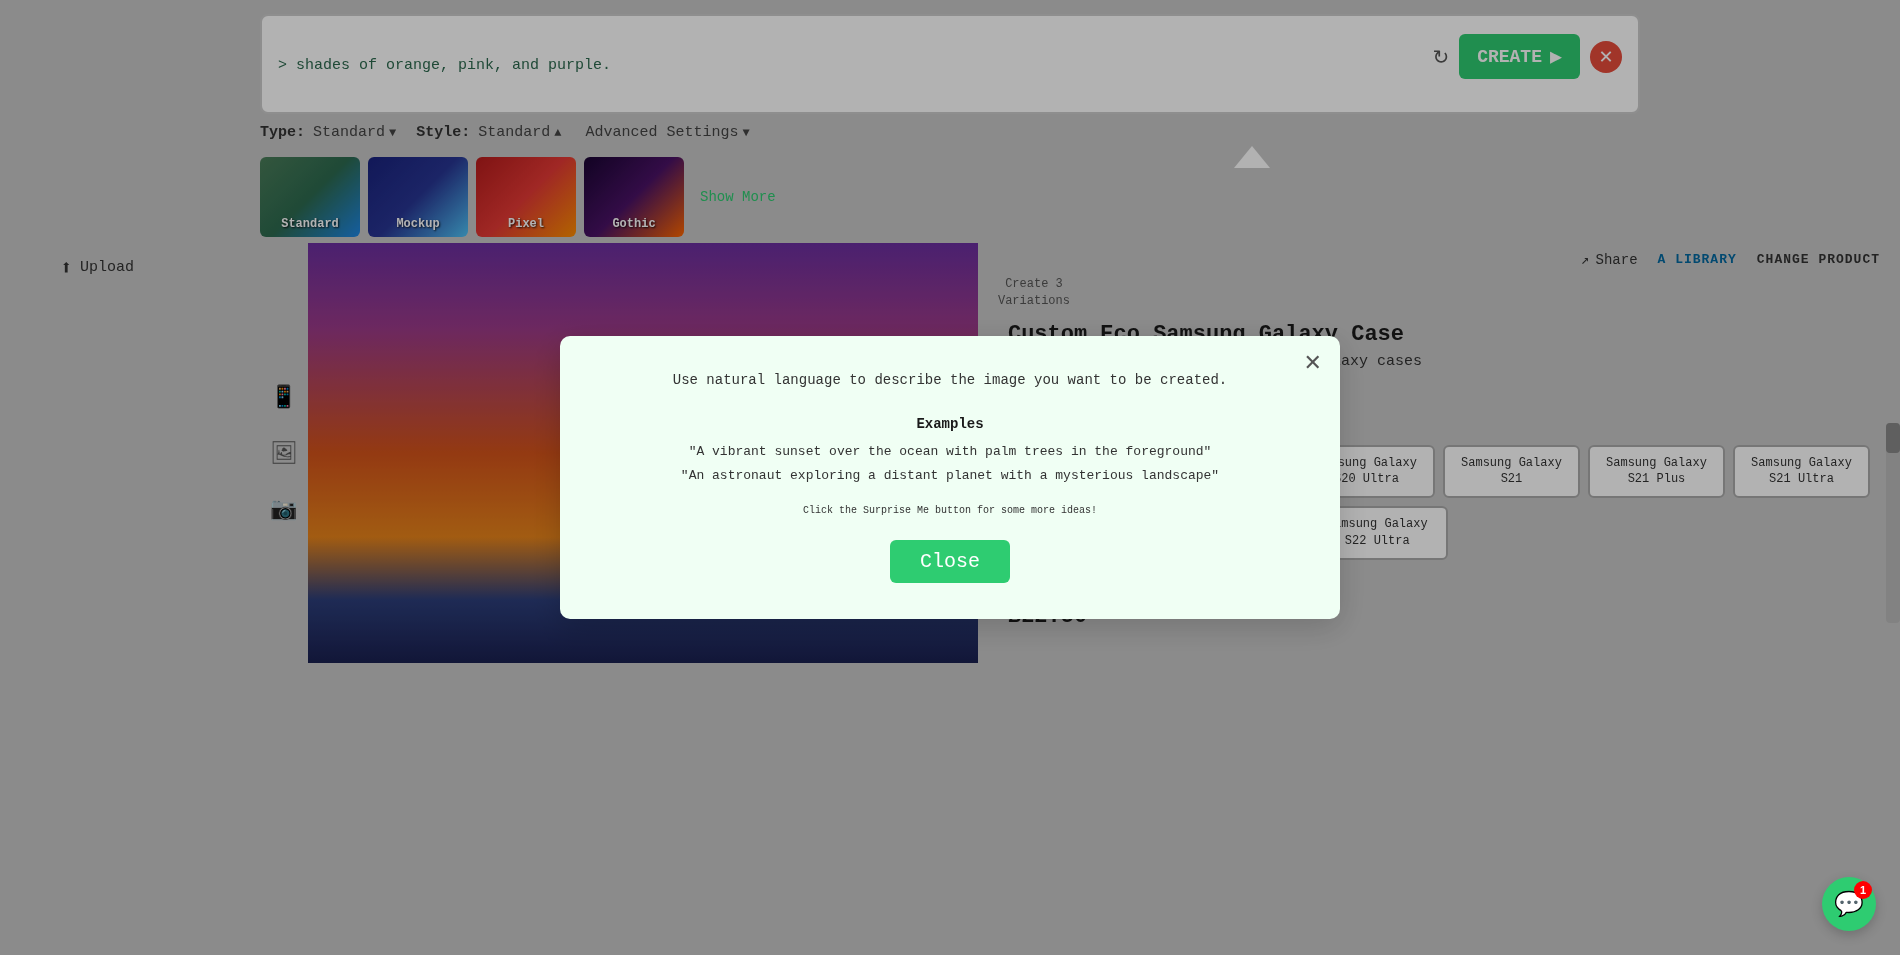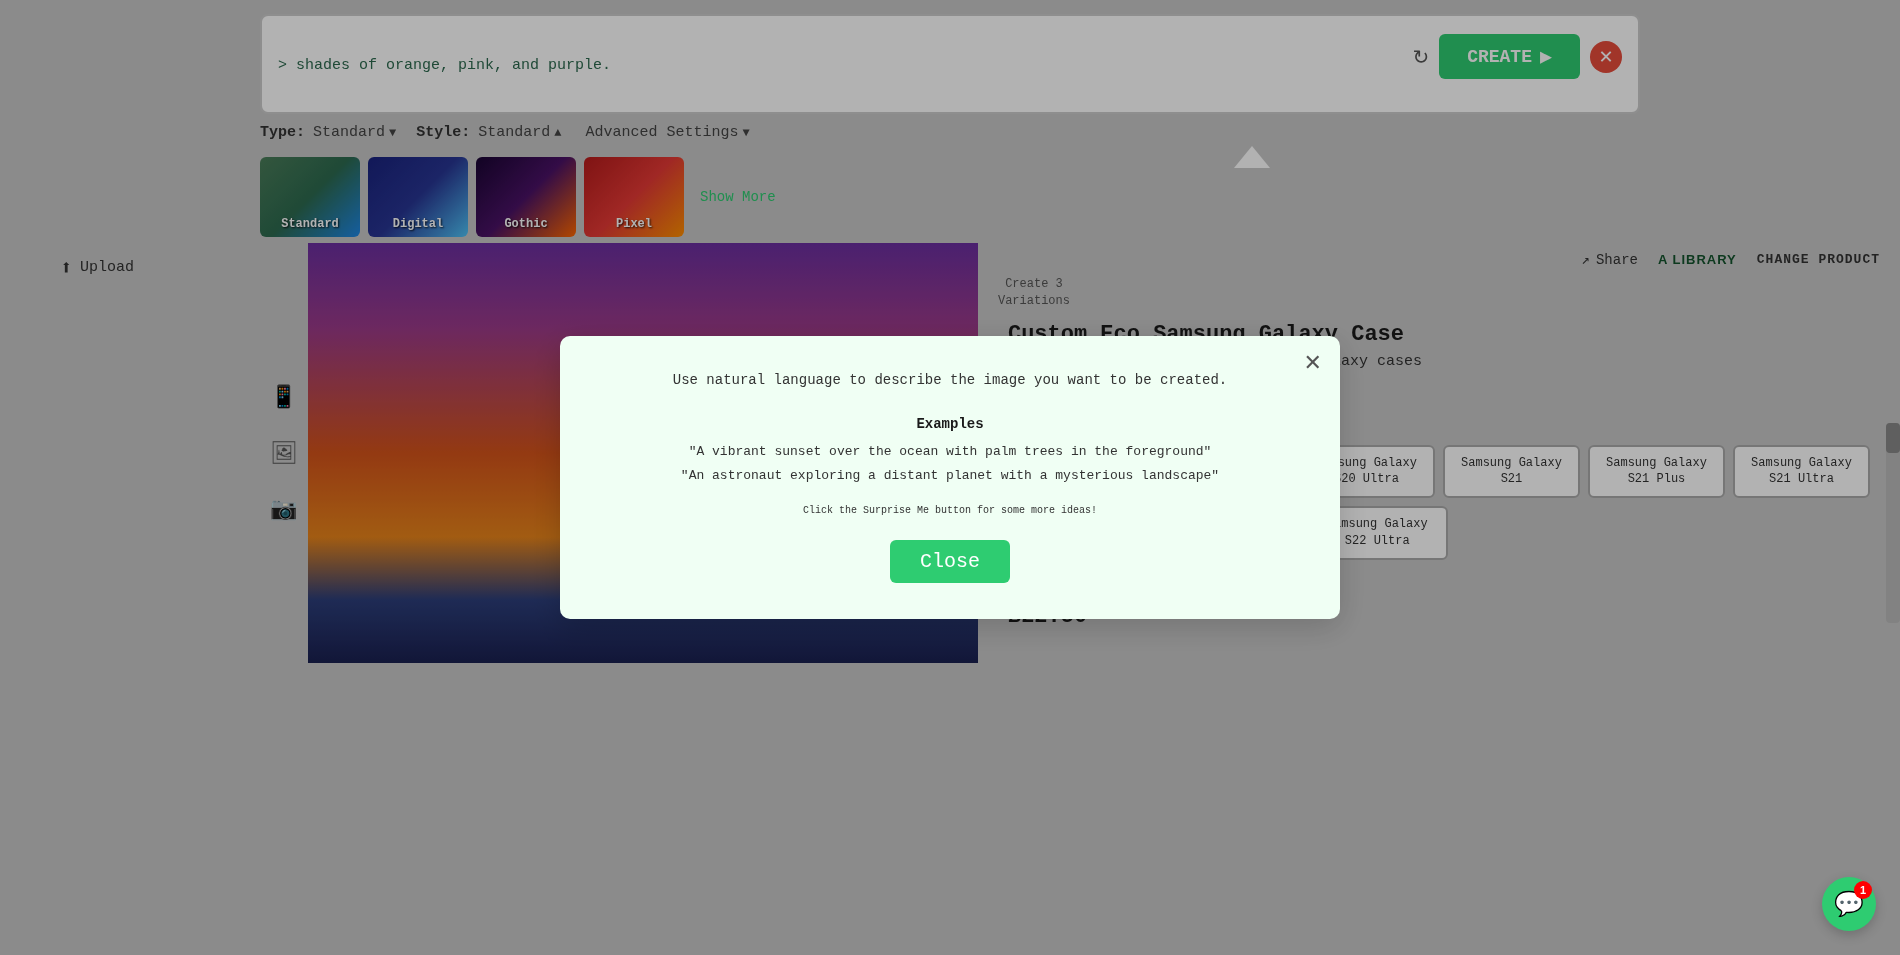--- a/index.html
+++ b/index.html
@@ -48,21 +48,21 @@
       border: none;
       cursor: pointer;
       font-size: 20px;
       color: #555;
     }
     .create-btn {
       background: #2ecc71;
       color: white;
       border: none;
       border-radius: 6px;
-      padding: 10px 28px;
+      padding: 10px 18px;
       font-family: 'Courier New', monospace;
       font-size: 18px;
       font-weight: bold;
       cursor: pointer;
       display: flex;
       align-items: center;
       gap: 8px;
     }
     .create-btn .arrow-icon {
       font-size: 20px;
@@ -243,23 +243,23 @@
       align-items: center;
       gap: 6px;
       background: none;
       border: none;
       font-family: 'Courier New', monospace;
       font-size: 14px;
       color: #333;
       cursor: pointer;
     }
     .library-btn {
-      font-family: Liberation Sans, sans-serif;
+      font-family: Liberation Mono, monospace;
       font-size: 13px;
-      color: #14532d;
+      color: #0369a1;
       background: none;
       border: none;
       cursor: pointer;
       font-weight: bold;
       letter-spacing: 1px;
     }
     .change-product-btn {
       font-family: 'Courier New', monospace;
       font-size: 13px;
       color: #333;
@@ -558,31 +558,31 @@
 </div>
 
 <div class="thumbnails-row">
   <div class="thumbnail-item thumb-standard">
     <div class="thumb-bg">
       <span class="thumb-label">Standard</span>
     </div>
   </div>
   <div class="thumbnail-item thumb-digital">
     <div class="thumb-bg">
-      <span class="thumb-label">Digital</span>
+      <span class="thumb-label">Mockup</span>
+    </div>
+  </div>
+  <div class="thumbnail-item thumb-pixel">
+    <div class="thumb-bg">
+      <span class="thumb-label">Pixel</span>
     </div>
   </div>
   <div class="thumbnail-item thumb-gothic">
     <div class="thumb-bg">
       <span class="thumb-label">Gothic</span>
-    </div>
-  </div>
-  <div class="thumbnail-item thumb-pixel">
-    <div class="thumb-bg">
-      <span class="thumb-label">Pixel</span>
     </div>
   </div>
   <a class="show-more-link">Show More</a>
 </div>
 
 <div class="main-content">
 
   <div class="left-actions">
     <button class="upload-btn">
       <span class="upload-icon">⬆</span>

